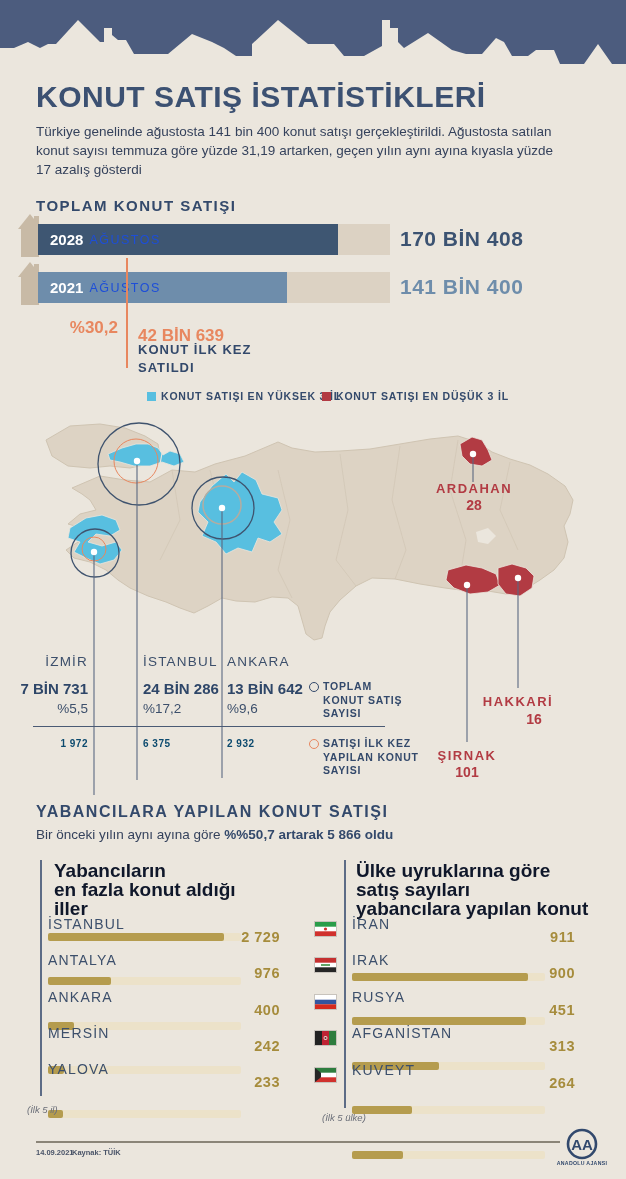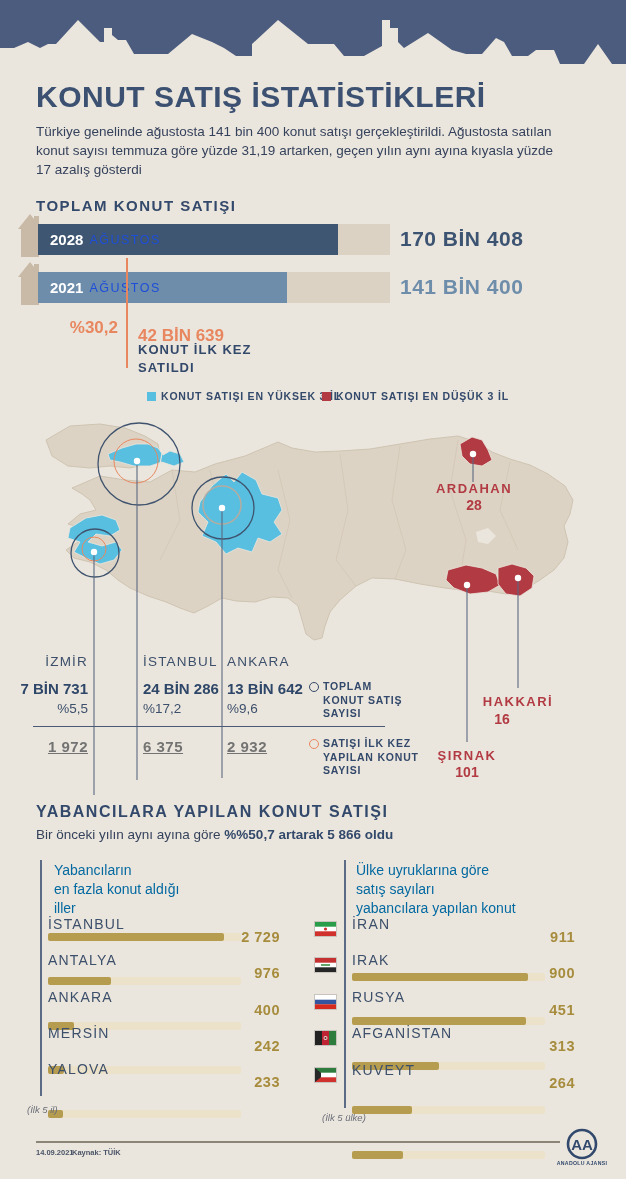--- a/index.html
+++ b/index.html
@@ -26,34 +26,34 @@
   .pct{font-size:17px;font-weight:800;text-align:right;}
   .amt{font-size:17px;font-weight:800;margin-top:8px;}
   .cap{font-size:13px;font-weight:600;letter-spacing:1px;color:#33496b;}
   
   .lg-sw{width:9px;height:9px;display:inline-block;}
   .lg-txt{font-size:10.5px;font-weight:600;letter-spacing:.8px;color:#33496b;}
   
   .cname{font-size:13.5px;font-weight:500;letter-spacing:1.2px;color:#3c4f6b;}
   .ctot{font-size:15px;font-weight:800;color:#2e4668;}
   .cshare{font-size:13.5px;font-weight:500;color:#3c4f6b;}
-  .cfirst{font-size:15px;font-weight:800;color:#737373;letter-spacing:.5px;text-decoration:underline;}
+  .cfirst{font-size:10px;font-weight:800;color:#0c4a6e;letter-spacing:.5px;}
   .tr{text-align:right;}
   .stat-divider{height:0;border-top:1.4px solid #4a5a74;}
   .ring{width:8px;height:8px;border-radius:50%;display:inline-block;background:transparent;}
   .ring.dark{border:1.5px solid #33496b;}
   .ring.org{border:1.5px solid #e8875f;}
   .serieslabel{font-size:10.5px;line-height:13.5px;font-weight:600;letter-spacing:.8px;color:#33496b;}
   .redname{font-size:13px;font-weight:600;letter-spacing:1.5px;color:#b23b43;text-align:center;}
   .redval{font-size:14px;font-weight:800;color:#b23b43;text-align:center;}
   
   .sub{font-size:13.5px;color:#35425c;}
   .sub b{font-weight:800;color:#33496b;}
   .colline{width:2px;background:#5d6c86;}
-  .colhead{font-size:14px;line-height:19px;font-weight:400;color:#0369a1;}
+  .colhead{font-size:19px;line-height:19px;font-weight:700;color:#0f172a;}
   .gl-label{font-size:14px;font-weight:500;letter-spacing:1.2px;color:#3c4f6b;white-space:nowrap;}
   .gtrack{height:8px;background:#ece2c9;border-radius:2px;position:relative;}
   .gfill{position:absolute;left:0;top:0;bottom:0;background:#b59c4e;border-radius:2px;}
   .gval{font-size:14.5px;font-weight:800;letter-spacing:.5px;color:#a68c3c;text-align:right;}
   .footnote{font-size:9.5px;font-style:italic;color:#6b6f79;}
   .flag{width:21px;height:14px;display:block;outline:1px solid rgba(0,0,0,.15);}
   
   .footrule{height:2px;background:#8b8578;}
   .foottxt{font-size:7.5px;color:#4a5468;font-weight:600;}
   .aatxt{font-size:5.2px;font-weight:700;letter-spacing:.3px;color:#32496d;text-align:center;}
@@ -163,21 +163,21 @@
     <circle cx="443" cy="44" r="3.2" fill="#fff"></circle>
     <circle cx="437" cy="175" r="3.2" fill="#fff"></circle>
     <circle cx="488" cy="168" r="3.2" fill="#fff"></circle>
   </svg>
 
   <div class="abs redname" style="left:434px;top:481px;width:80px;">ARDAHAN</div>
   <div class="abs redval" style="left:434px;top:497px;width:80px;">28</div>
   <div class="abs redname" style="left:427px;top:748px;width:80px;">ŞIRNAK</div>
   <div class="abs redval" style="left:427px;top:764px;width:80px;">101</div>
   <div class="abs redname" style="left:478px;top:694px;width:80px;">HAKKARİ</div>
-  <div class="abs redval" style="left:462px;top:711px;width:80px;">16</div>
+  <div class="abs redval" style="left:494px;top:711px;width:80px;">16</div>
 
   <div class="abs cname tr" style="left:10px;top:654px;width:78px;">İZMİR</div>
   <div class="abs ctot tr" style="left:10px;top:680px;width:78px;">7 BİN 731</div>
   <div class="abs cshare tr" style="left:10px;top:701px;width:78px;">%5,5</div>
   <div class="abs cfirst tr" style="left:10px;top:738px;width:78px;">1 972</div>
 
   <div class="abs cname" style="left:143px;top:654px;">İSTANBUL</div>
   <div class="abs ctot" style="left:143px;top:680px;">24 BİN 286</div>
   <div class="abs cshare" style="left:143px;top:701px;">%17,2</div>
   <div class="abs cfirst" style="left:143px;top:738px;">6 375</div>

